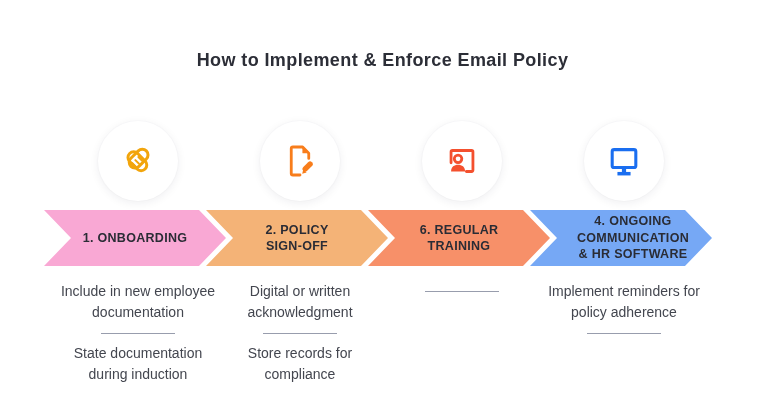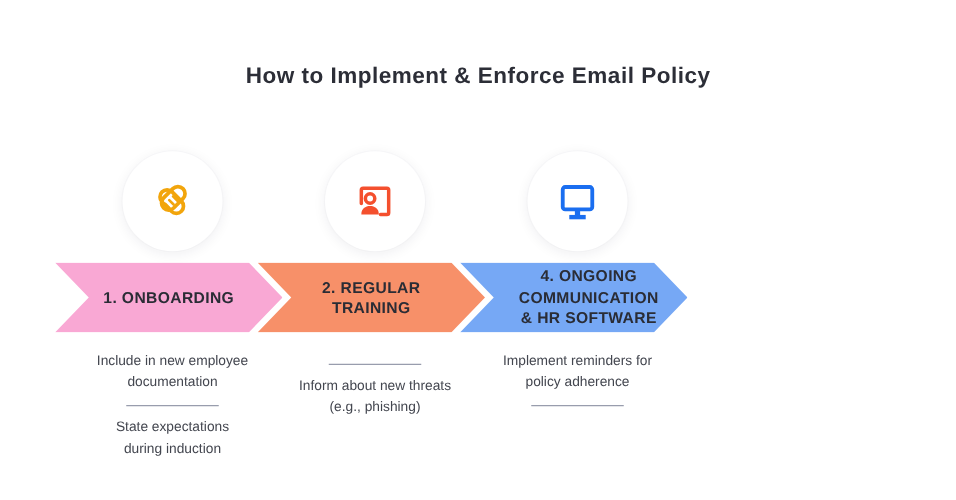--- a/index.html
+++ b/index.html
@@ -52,21 +52,21 @@
   }
   .chev-label.align-left { text-align:center;margin-left:24px; }
 
   .notes {
     position:absolute; top:281px; left:13px;
     width:162px;
     text-align:center;
   }
   .note {
     margin:0;
-    font-size:11px; line-height:1.5;
+    font-size:14px; line-height:1.5;
     color:#43464f;
     white-space:pre-line;
   }
   .note-divider {
     width:74px; height:1px;
     background:#989dad;
     margin:10px auto 9px auto;
   }
 </style>
 </head>
@@ -86,42 +86,61 @@
           <path d="M17.5 26.5 l4 4 M21 23 l4 4 M24.5 19.5 l4 4" stroke-width="2.4"></path>
         </svg>
       </div>
       <div class="chevron" style="background: #f9a8d4;">
         <span class="chev-label">1. ONBOARDING</span>
       </div>
       <div class="notes">
         <p class="note">Include in new employee
 documentation</p>
         <div class="note-divider"></div>
-        <p class="note">State expectations
+        <p class="note">State documentation
 during induction</p>
       </div>
     </div>
 
+    <div class="step-col">
+      <div class="circle" style="color: rgb(248, 125, 27);">
+        <svg width="42" height="42" viewBox="0 0 48 48" fill="none" stroke="currentColor" stroke-width="3.2" stroke-linecap="round" stroke-linejoin="round">
+          <path d="M34 21 v-6 l-7-7 H15.8 A1.8 1.8 0 0 0 14 9.8 V38.2 A1.8 1.8 0 0 0 15.8 40 H24"></path>
+          <path d="M27.5 8.5 l6 6 h-6 z" fill="currentColor" stroke="currentColor" stroke-width="1.5"></path>
+          <path d="M30 33 L35.5 27.5" stroke-width="6.2"></path>
+          <path d="M26.5 38.5 l1.3-5 3.7 3.7 z" fill="currentColor" stroke="none"></path>
+        </svg>
+      </div>
+      <div class="chevron" style="background: rgb(244, 179, 119);">
+        <span class="chev-label">2. POLICY
+SIGN-OFF</span>
+      </div>
+      <div class="notes">
+        <p class="note">Digital or written
+acknowledgment</p>
+        <div class="note-divider"></div>
+        <p class="note">Store records for
+compliance</p>
+      </div>
+    </div>
 
     <div class="step-col">
       <div class="circle" style="color: rgb(244, 80, 46);">
         <svg width="42" height="42" viewBox="0 0 48 48" fill="none" stroke="currentColor" stroke-width="3.2" stroke-linecap="round" stroke-linejoin="round">
           <path d="M11.5 26 V13.6 A1.6 1.6 0 0 1 13.1 12 H34.9 A1.6 1.6 0 0 1 36.5 13.6 V34.4 A1.6 1.6 0 0 1 34.9 36 H29"></path>
           <circle cx="19.5" cy="21.5" r="4.3"></circle>
           <path d="M11.5 36 c0-5.2 3.7-7.6 8-7.6 c4.3 0 8 2.4 8 7.6 z" fill="currentColor" stroke="none"></path>
         </svg>
       </div>
       <div class="chevron" style="background: rgb(247, 144, 105);">
-        <span class="chev-label">2. REGULAR
+        <span class="chev-label">6. REGULAR
 TRAINING</span>
       </div>
       <div class="notes">
         <div class="note-divider"></div>
-        <p class="note">Inform about new threats
-(e.g., phishing)</p>
       </div>
     </div>
 
     <div class="step-col">
       <div class="circle" style="color: rgb(26, 110, 240);">
         <svg width="42" height="42" viewBox="0 0 48 48" fill="none" stroke="currentColor" stroke-width="3.5" stroke-linejoin="round">
           <rect x="10.5" y="11" width="27" height="20.5" rx="2.2"></rect>
           <rect x="21.6" y="31.5" width="4.8" height="6" fill="currentColor" stroke="none"></rect>
           <rect x="16.5" y="36.5" width="15" height="4" fill="currentColor" stroke="none"></rect>
         </svg>

